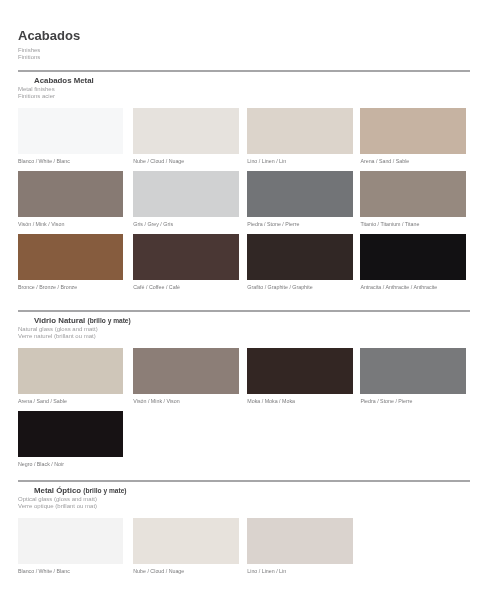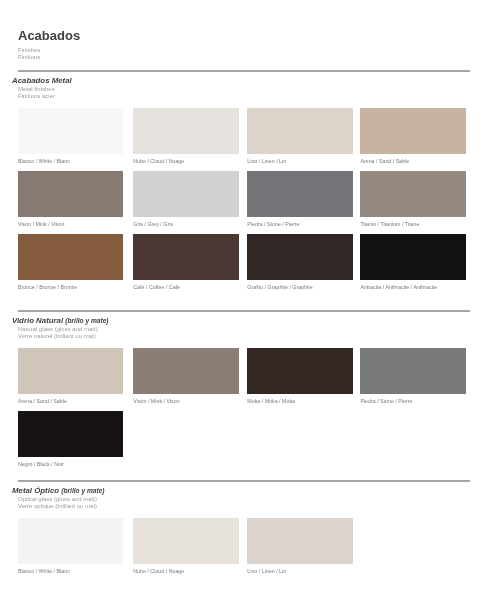--- a/index.html
+++ b/index.html
@@ -21,23 +21,23 @@
     position:absolute; left:18px;
     font-size:6px; color:#9d9d9f;
     line-height:6px; white-space:nowrap;
   }
 
   .rule {
     position:absolute; left:18px; width:451.5px; height:1.4px;
     background:#a6a6a8;
   }
   .sec-title {
-    position:absolute; left:12px;
+    position:absolute; left:34px;
     font-size:7.85px; font-weight:bold; color:#414143;
-    line-height:8px; white-space:nowrap;font-style:italic;
+    line-height:8px; white-space:nowrap;
   }
   .sec-title .paren { font-size:6.6px; }
   .sec-sub {
     position:absolute; left:18px;
     font-size:6px; color:#9d9d9f;
     line-height:6px; white-space:nowrap;
   }
 
   .swatch { position:absolute; width:105.3px; height:46px; }
   .label {

